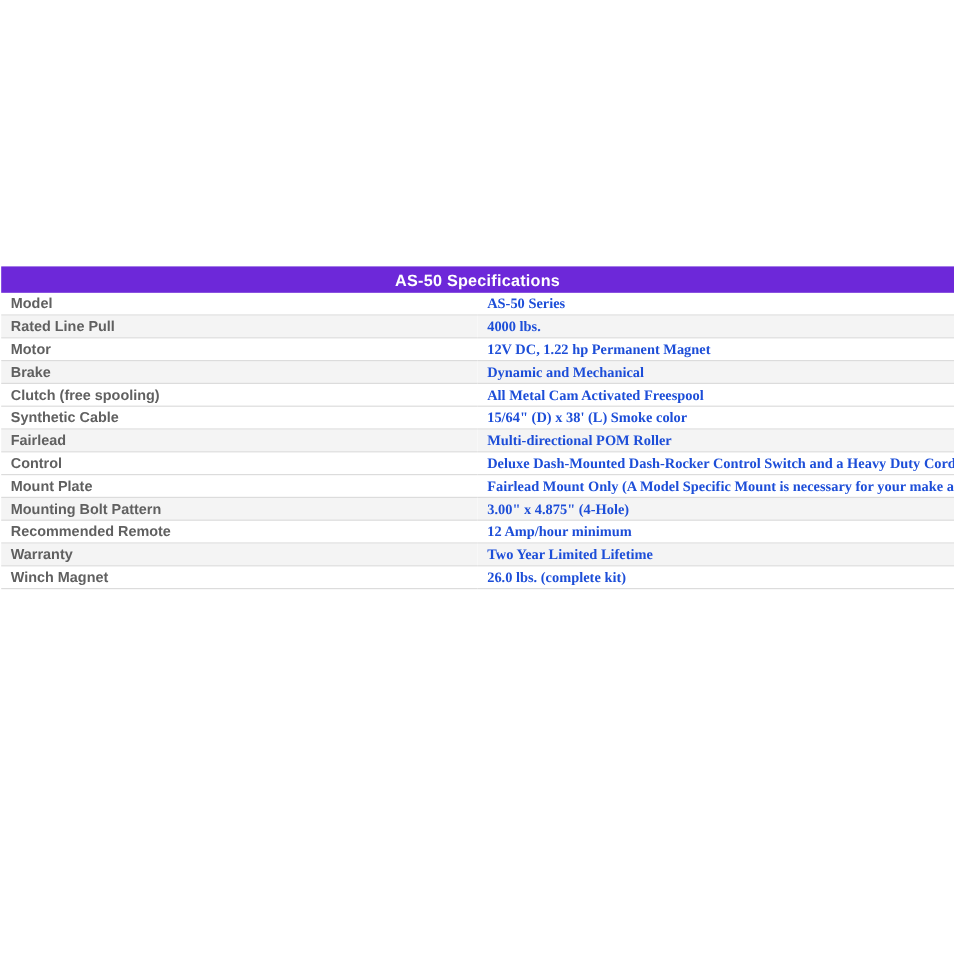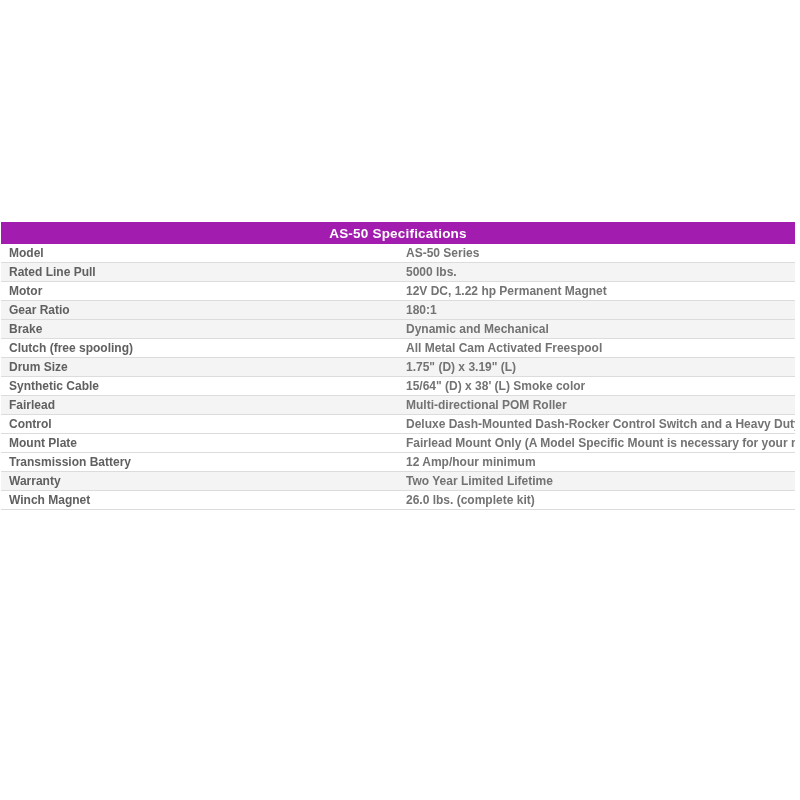--- a/index.html
+++ b/index.html
@@ -17,21 +17,21 @@
   }
   table.spec-table {
     position: absolute;
     left: 1px;
     top: 222px;
     width: 794px;
     border-collapse: collapse;
     table-layout: fixed;
   }
   table.spec-table th.title-cell {
-    background: #a21caf;
+    background: #6d28d9;
     color: #ffffff;
     font-size: 13.5px;
     font-weight: bold;
     text-align: center;
     height: 22px;
     padding: 0;
     letter-spacing: 0.2px;
   }
   table.spec-table td {
     font-size: 12px;
@@ -41,21 +41,22 @@
     border-bottom: 1px solid #dcdcdc;
     vertical-align: middle;
     white-space: nowrap;
     overflow: hidden;
   }
   table.spec-table td.label-cell {
     width: 132px;
     color: #606060;
   }
   table.spec-table td.value-cell {
-    color: #737373;
+    color: #1d4ed8;
+    font-family: Liberation Serif, serif;
   }
   table.spec-table tr.stripe {
     background: #f4f4f4;
   }
 </style>
 </head>
 <body>
 
 <div class="page">
   <table class="spec-table">
@@ -64,60 +65,56 @@
         <th class="title-cell" colspan="2">AS-50 Specifications</th>
       </tr>
     </thead>
     <tbody>
       <tr>
         <td class="label-cell">Model</td>
         <td class="value-cell">AS-50 Series</td>
       </tr>
       <tr class="stripe">
         <td class="label-cell">Rated Line Pull</td>
-        <td class="value-cell">5000 lbs.</td>
+        <td class="value-cell">4000 lbs.</td>
       </tr>
       <tr>
         <td class="label-cell">Motor</td>
         <td class="value-cell">12V DC, 1.22 hp Permanent Magnet</td>
-      </tr>
-      <tr class="stripe">
-        <td class="label-cell">Gear Ratio</td>
-        <td class="value-cell">180:1</td>
       </tr>
       <tr class="stripe">
         <td class="label-cell">Brake</td>
         <td class="value-cell">Dynamic and Mechanical</td>
       </tr>
       <tr>
         <td class="label-cell">Clutch (free spooling)</td>
         <td class="value-cell">All Metal Cam Activated Freespool</td>
-      </tr>
-      <tr class="stripe">
-        <td class="label-cell">Drum Size</td>
-        <td class="value-cell">1.75" (D) x 3.19" (L)</td>
       </tr>
       <tr>
         <td class="label-cell">Synthetic Cable</td>
         <td class="value-cell">15/64" (D) x 38' (L) Smoke color</td>
       </tr>
       <tr class="stripe">
         <td class="label-cell">Fairlead</td>
         <td class="value-cell">Multi-directional POM Roller</td>
       </tr>
       <tr>
         <td class="label-cell">Control</td>
         <td class="value-cell">Deluxe Dash-Mounted Dash-Rocker Control Switch and a Heavy Duty Corded Remote Switch</td>
       </tr>
       <tr>
         <td class="label-cell">Mount Plate</td>
         <td class="value-cell">Fairlead Mount Only (A Model Specific Mount is necessary for your make and model ATV)</td>
       </tr>
+      <tr class="stripe">
+        <td class="label-cell">Mounting Bolt Pattern</td>
+        <td class="value-cell">3.00" x 4.875" (4-Hole)</td>
+      </tr>
       <tr>
-        <td class="label-cell">Transmission Battery</td>
+        <td class="label-cell">Recommended Remote</td>
         <td class="value-cell">12 Amp/hour minimum</td>
       </tr>
       <tr class="stripe">
         <td class="label-cell">Warranty</td>
         <td class="value-cell">Two Year Limited Lifetime</td>
       </tr>
       <tr>
         <td class="label-cell">Winch Magnet</td>
         <td class="value-cell">26.0 lbs. (complete kit)</td>
       </tr>

